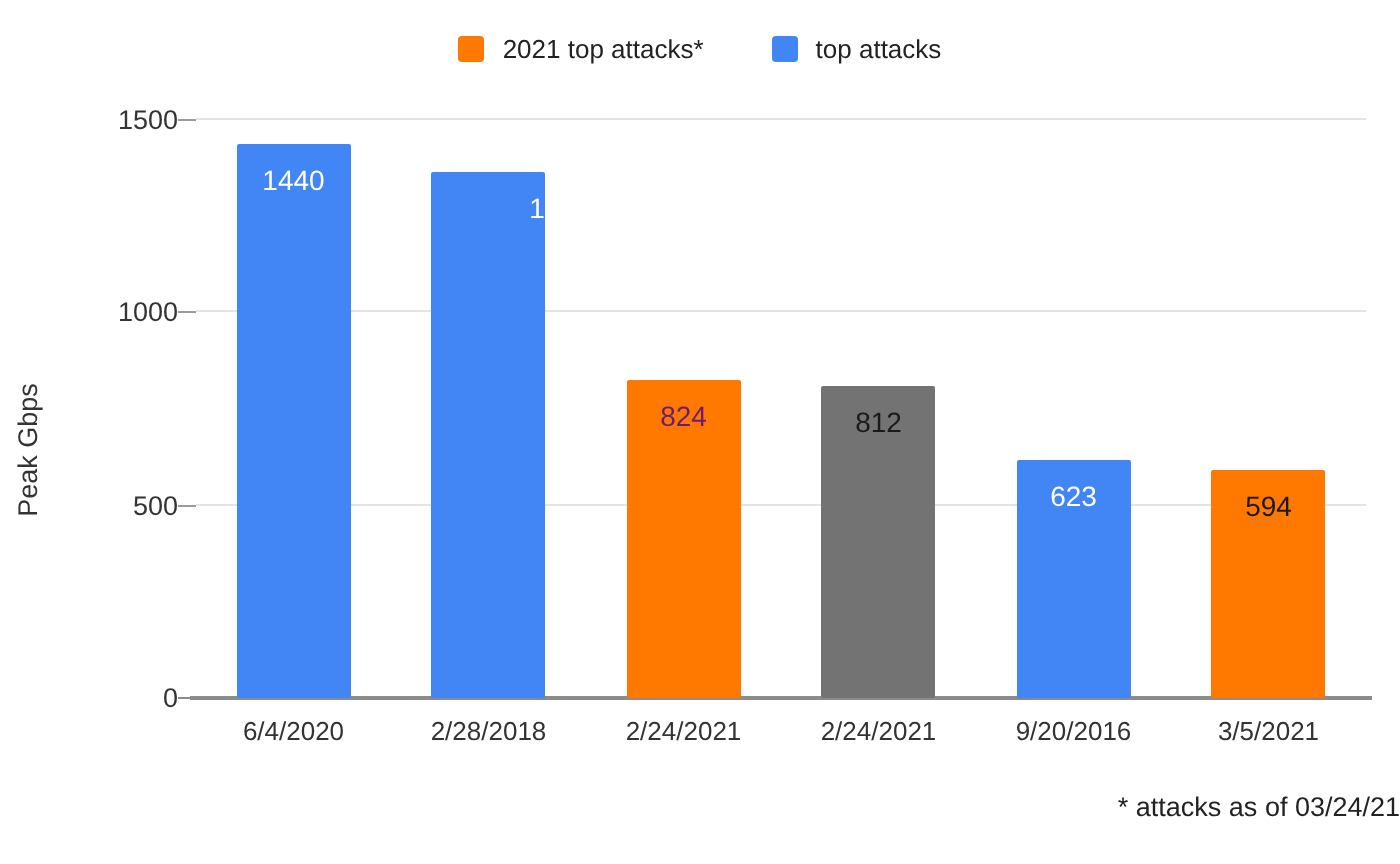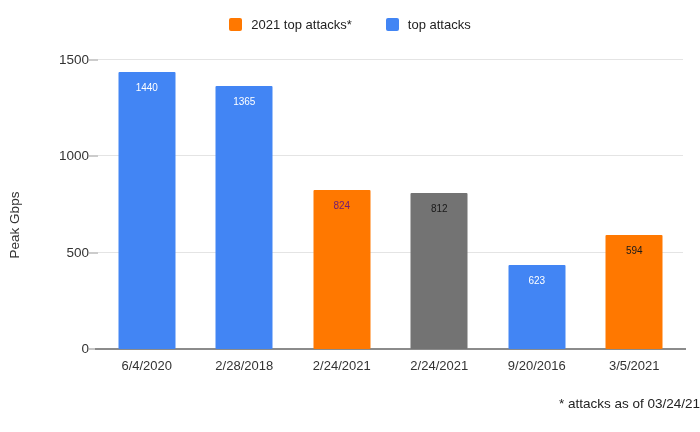--- a/index.html
+++ b/index.html
@@ -126,21 +126,21 @@
     transform: translateX(-50%);
     width: 57px;
     border-radius: 1px;
   }
   .bar-value {
     position: absolute;
     top: 11px;
     left: 0;
     width: 100%;
     text-align: center;
-    font-size: 10px;
+    font-size: 14px;
     line-height: 1;
   }
 
   
   .xlabels {
     position: absolute;
     left: 98px;
     top: 358px;
     width: 585px;
     display: flex;
@@ -200,35 +200,35 @@
   <div class="y-axis-title">Peak Gbps</div>
 
   <div class="bars" id="bars">
       <div class="bar-slot">
         <div class="bar" style="height: 277.44px; background: rgb(66, 133, 244);">
           <div class="bar-value" style="color: rgb(255, 255, 255);">1440</div>
         </div>
       </div>
       <div class="bar-slot">
         <div class="bar" style="height: 262.99px; background: rgb(66, 133, 244);">
-          <div class="bar-value" style="color: rgb(255, 255, 255);">1365</div>
+          <div class="bar-value" style="color: rgb(255, 255, 255); padding-left: 36px;">1365</div>
         </div>
       </div>
       <div class="bar-slot">
         <div class="bar" style="height: 158.757px; background: rgb(255, 120, 0);">
           <div class="bar-value" style="color: #701a75;">824</div>
         </div>
       </div>
       <div class="bar-slot">
         <div class="bar" style="height: 156.445px; background: #737373;">
           <div class="bar-value" style="color: rgb(26, 26, 26);">812</div>
         </div>
       </div>
       <div class="bar-slot">
-        <div class="bar" style="height: 84px; background: rgb(66, 133, 244);">
+        <div class="bar" style="height: 119px; background: rgb(66, 133, 244);">
           <div class="bar-value" style="color: rgb(255, 255, 255);">623</div>
         </div>
       </div>
       <div class="bar-slot">
         <div class="bar" style="height: 114.444px; background: rgb(255, 120, 0);">
           <div class="bar-value" style="color: rgb(26, 26, 26);">594</div>
         </div>
       </div>
     </div>
 

